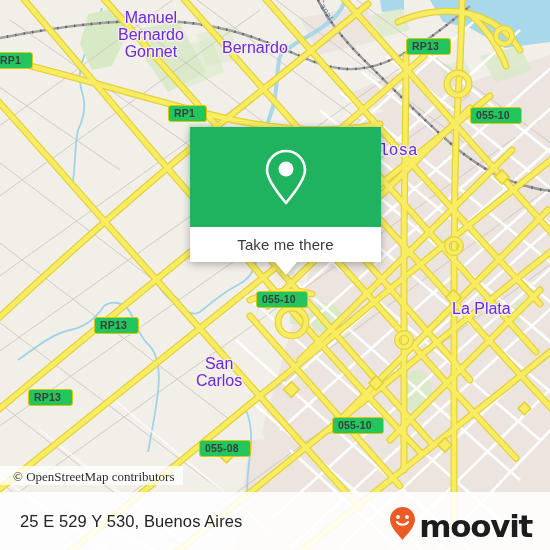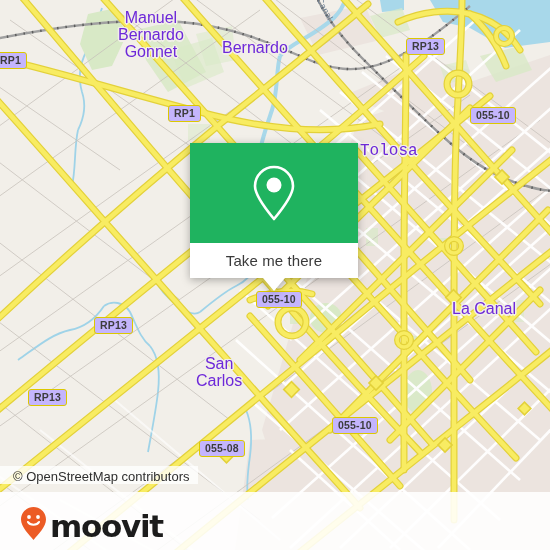--- a/index.html
+++ b/index.html
@@ -31,40 +31,39 @@
   }
   .maplabel.big{font-size:16px;line-height:17px;color:#6d28d9;}
   .maplabel.canal{
     font-size:8.5px;color:#6d7f92;letter-spacing:.4px;
     text-shadow:none;
   }
 
   
   .shield{
     position:absolute;
-    background:#c4b5fd;
+    background:#22c55e;
     border:1.4px solid #dcc800;
     border-radius:3px;
     color:#3d3d3d;
     font-size:10.5px;
     font-weight:bold;
     letter-spacing:.2px;
-    padding:1px 5px 2px 5px;
+    padding:1px 11px 2px 5px;
     line-height:12px;
     white-space:nowrap;
     font-family:"Liberation Sans","DejaVu Sans",sans-serif;
   }
 
   
   #popup{
     position:absolute;
     left:190px;top:127px;
-    width:168px;
+    width:191px;
     filter:drop-shadow(0 2px 4px rgba(0,0,0,.30));
-    margin-top:16px;
   }
   #popup .head{
     height:100px;
     background:#1fb35f;
     display:flex;align-items:center;justify-content:center;
   }
   #popup .head svg{display:block;}
   #popup .foot{
     height:35px;
     background:#ffffff;
@@ -81,21 +80,21 @@
     border-right:11px solid transparent;
     border-top:13px solid #ffffff;
   }
 
   
   #attrib{
     position:absolute;left:0;top:466px;
     background:rgba(255,255,255,.78);
     padding:3px 8px 0 13px;
     font-size:13px;color:#2e2e2e;
-    font-family:Liberation Sans, sans-serif;
+    font-family:Liberation Serif, serif;
     white-space:nowrap;
   }
 
   
   #bottombar{
     position:absolute;left:0;bottom:0;width:550px;height:58px;
     background:rgba(255,255,255,.88);
     display:flex;align-items:center;justify-content:space-between;
     padding:0 18px 0 20px;box-sizing:border-box;
   }
@@ -321,21 +320,21 @@
         </g>
       </g>
     </svg>
 
     <div id="labels">
         <div class="maplabel big" style="left: 118px; top: 9px;">Manuel
 Bernardo
 Gonnet</div>
         <div class="maplabel big" style="left: 222px; top: 39px;">Bernardo</div>
         <div class="maplabel big" style="left: 360px; top: 143px; font-family: Liberation Mono, monospace;">Tolosa</div>
-        <div class="maplabel big" style="left: 452px; top: 300px;">La Canal</div>
+        <div class="maplabel big" style="left: 452px; top: 300px;">La Plata</div>
         <div class="maplabel big" style="left: 196px; top: 355px;">San
 Carlos</div>
         <div class="maplabel canal" style="left: 313px; top: 2px; transform: rotate(62deg);">Canal</div>
       </div>
 
     <div id="shields">
         <div class="shield" style="left: -6px; top: 52px;">RP1</div>
         <div class="shield" style="left: 168px; top: 105px;">RP1</div>
         <div class="shield" style="left: 406px; top: 38px;">RP13</div>
         <div class="shield" style="left: 470px; top: 107px;">055-10</div>
@@ -360,20 +359,21 @@
       <span>Take me there</span>
     </div>
     <div class="tail"></div>
   </div>
 
   <div id="attrib">
     <span>© OpenStreetMap contributors</span>
   </div>
 
   <div id="bottombar">
+    <div class="addr">25 E 529 Y 530, Buenos Aires</div>
     <div id="brand">
       <span>
         <svg width="27" height="35" viewBox="0 0 27 35" xmlns="http://www.w3.org/2000/svg">
           <path d="M13.5 1 C6.6 1 1 6.6 1 13.5 C1 21 9 28.5 13.5 34 C18 28.5 26 21 26 13.5 C26 6.6 20.4 1 13.5 1 Z" fill="#ec5b25"></path>
           <circle cx="9" cy="11" r="1.9" fill="#ffffff"></circle>
           <circle cx="18" cy="11" r="1.9" fill="#ffffff"></circle>
           <path d="M8 16 C10 19.6 17 19.6 19 16" stroke="#ffffff" stroke-width="2.1" fill="none" stroke-linecap="round"></path>
         </svg>
       </span>
       <span class="wordmark">moovit</span>

